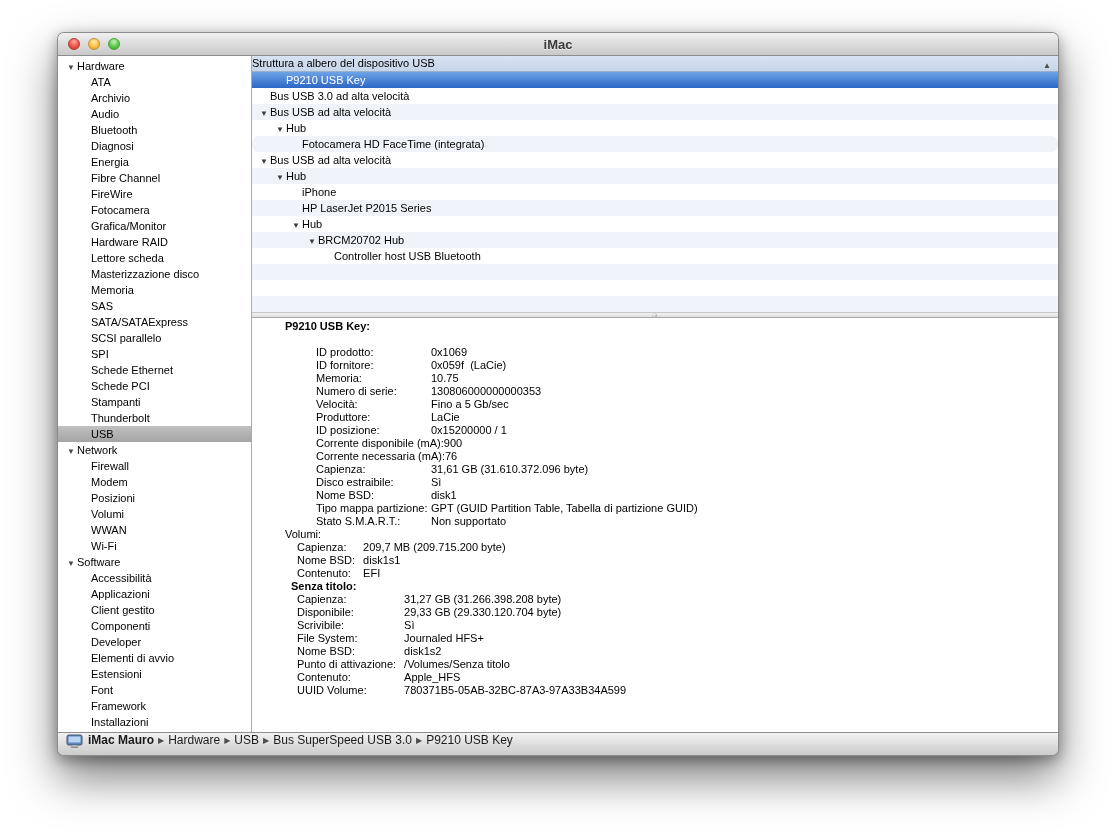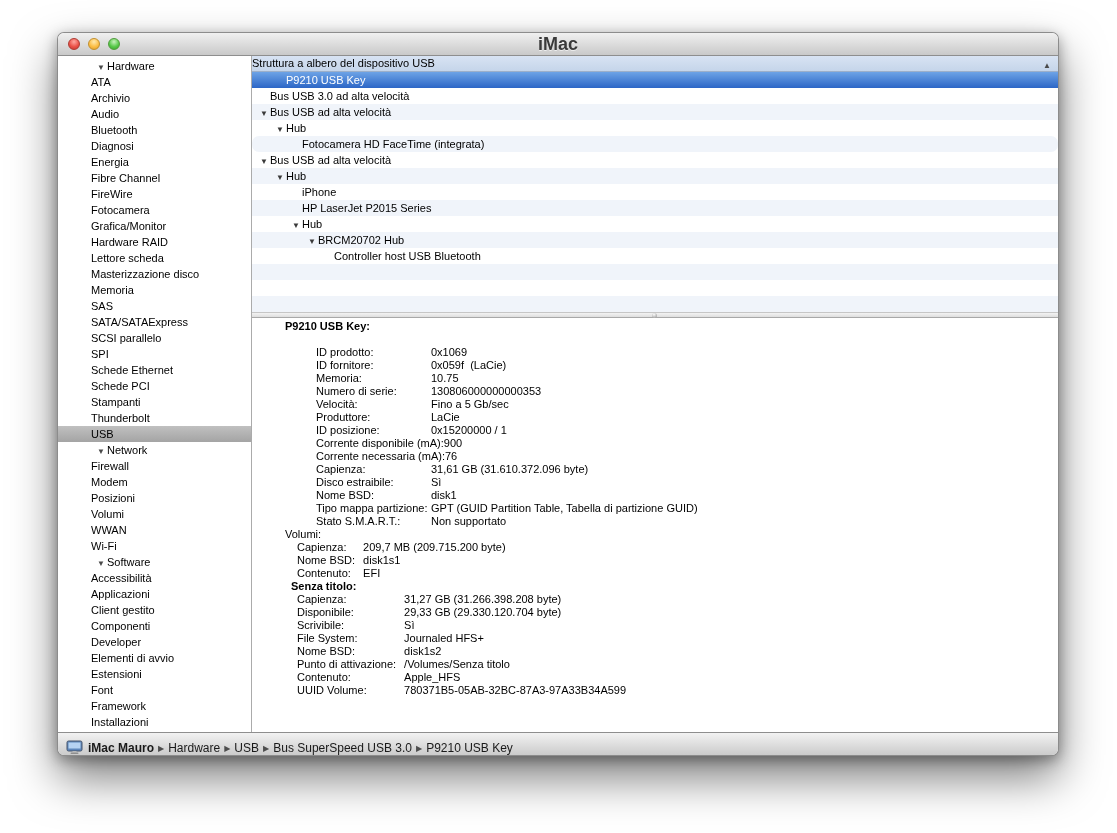--- a/index.html
+++ b/index.html
@@ -13,34 +13,34 @@
     display:flex; flex-direction:column;
   }
 
   
   .titlebar {
     height:23px; flex:0 0 23px; position:relative;
     background:linear-gradient(#f0f0f0,#c9c9c9);
     border-bottom:1px solid #8e8e8e;
     display:flex; align-items:center; justify-content:center;
   }
-  .title { font-size:18px; font-weight:bold; color:#393939; text-shadow:0 1px 0 rgba(255,255,255,0.6);text-align:center; }
+  .title { font-size:13px; font-weight:bold; color:#393939; text-shadow:0 1px 0 rgba(255,255,255,0.6);text-align:center; }
   .lights { position:absolute; left:10px; top:5px; display:flex; gap:8px; }
   .light { width:12px; height:12px; border-radius:50%; cursor:default; }
   .light.close { background:radial-gradient(circle at 50% 28%, #ffa8a0, #ea5046 58%, #c33a30); border:1px solid #ad3a32; }
   .light.min   { background:radial-gradient(circle at 50% 28%, #ffe9ad, #fcbd42 58%, #dc9a2a); border:1px solid #c18f2e; }
   .light.zoom  { background:radial-gradient(circle at 50% 28%, #c8f2bd, #55c847 58%, #3aa32e); border:1px solid #509c3c; }
 
   
   .main { flex:1 1 auto; display:flex; min-height:0; background:#fff; }
 
   
   .sidebar { width:194px; flex:0 0 194px; border-right:1px solid #ababab; background:#fff; overflow:hidden; padding-top:2px; }
   .sb-row { height:16px; line-height:16px; font-size:11px; color:#000; white-space:nowrap; overflow:hidden; }
-  .sb-group { padding-left:18px;margin-left:21px; }
+  .sb-group { padding-left:9px; }
   .sb-item { padding-left:33px; }
   .sb-item.selected { background:linear-gradient(#c0c0c0,#a4a4a4); }
   .disc { display:inline-block; width:10px; font-size:8px; color:#4a4a4a; }
 
   
   .right { flex:1 1 auto; display:flex; flex-direction:column; min-width:0; background:#fff; }
   .tree-header {
     height:16px; flex:0 0 16px; position:relative;
     background:linear-gradient(#d8e3f3,#c5d5ea);
     border-bottom:1px solid #9cafc9;
@@ -66,21 +66,21 @@
   .vol-name { padding-left:6px; font-weight:bold; }
   .vol-grid { display:grid; grid-template-columns:max-content auto; padding-left:12px; }
   .vlabel { padding-right:8px; white-space:pre; height:13px; }
   .vvalue { white-space:pre; height:13px; }
 
   
   .bottombar {
     height:23px; flex:0 0 23px;
     background:linear-gradient(#f2f2f2,#cbcbcb);
     border-top:1px solid #8e8e8e;
-    display:flex; align-items:flex-end; padding-left:8px; font-size:12px; color:#1a1a1a; white-space:nowrap;
+    display:flex; align-items:flex-start; padding-left:8px; font-size:12px; color:#1a1a1a; white-space:nowrap;
   }
   .comp-icon { margin-right:5px; flex:0 0 auto; }
   .crumb.first { font-weight:bold; }
   .crumb-sep { font-size:8px; color:#4d4d4d; margin:0 4px; }
 </style>
 </head>
 <body>
 
 <div class="window">
 

